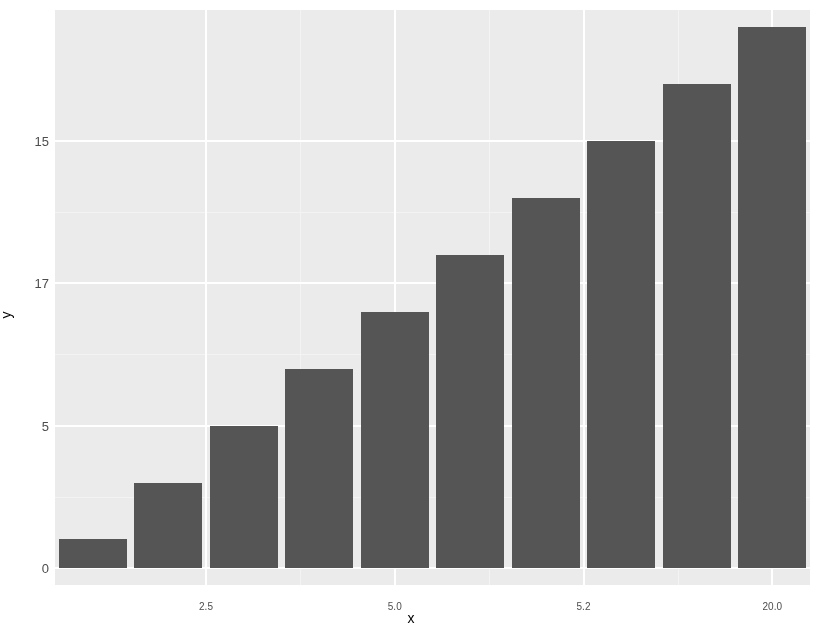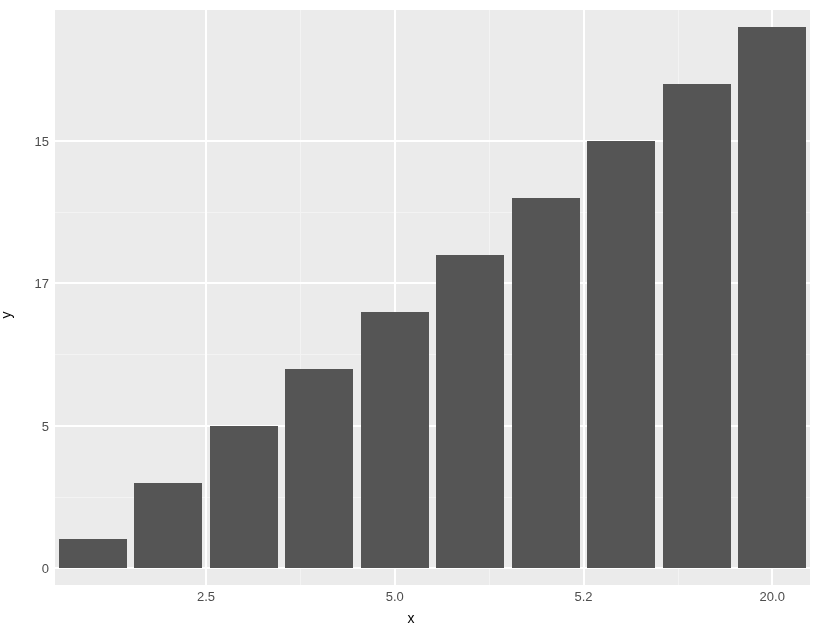--- a/index.html
+++ b/index.html
@@ -61,22 +61,22 @@
     right: 100%;
     padding-right: 6px;
     font-size: 13px;
     color: #4d4d4d;
     transform: translateY(-50%);
     white-space: nowrap;
   }
   .x-tick-label {
     position: absolute;
     top: 100%;
-    padding-top: 4px;
-    font-size: 13px;
+    padding-top: 16px;
+    font-size: 10px;
     color: #4d4d4d;
     transform: translateX(-50%);
     white-space: nowrap;
   }
 </style>
 </head>
 <body>
 
 <div class="chart-outer">
   <div class="y-axis-label">y</div>

